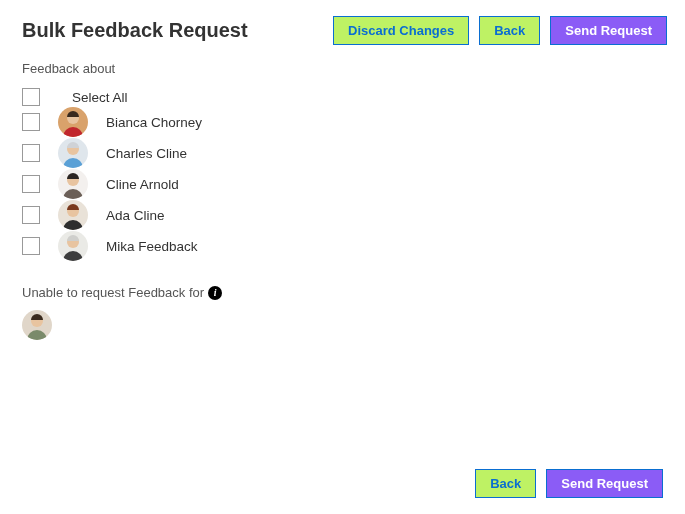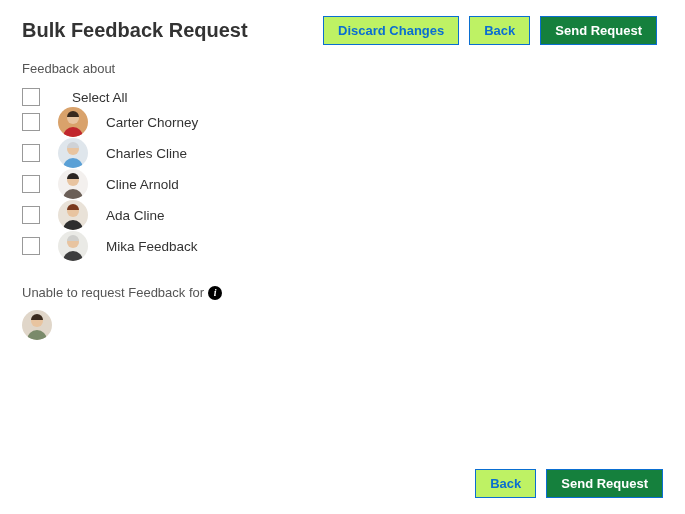--- a/index.html
+++ b/index.html
@@ -8,21 +8,21 @@
       background: #fff;
       width: 685px;
       height: 514px;
       position: relative;
       color: #333;
     }
     .header {
       display: flex;
       justify-content: space-between;
       align-items: center;
-      padding: 16px 28px 8px 22px;
+      padding: 16px 18px 8px 22px;
     }
     .page-title {
       font-size: 20px;
       font-weight: 600;
       color: #333;
     }
     .btn-group {
       display: flex;
       gap: 10px;
     }
@@ -30,21 +30,21 @@
       font-size: 13px;
       font-weight: 600;
       padding: 6px 14px;
       border: 1px solid #0a6ed1;
       cursor: pointer;
       background: #bef264;
       color: #0a6ed1;
       font-family: inherit;
     }
     .btn-primary {
-      background: #15803d;
+      background: #8b5cf6;
       color: #fff;
     }
     .section {
       padding: 8px 30px 0 22px;
     }
     .section-label {
       font-size: 13px;
       color: #555;
       margin-bottom: 12px;
     }
@@ -141,21 +141,21 @@
 
     <div class="row">
       <div class="chk"></div>
       <div class="avatar" style="background: rgb(217, 162, 107);">
           <svg viewBox="0 0 30 30">
             <circle cx="15" cy="11" r="6" fill="#e8c4a0"></circle>
             <path d="M15 4 a6 6 0 0 1 6 6 h-12 a6 6 0 0 1 6 -6" fill="#3a2a1e"></path>
             <path d="M5 30 a10 10 0 0 1 20 0 z" fill="#c1272d"></path>
           </svg>
         </div>
-      <span class="name">Carter Chorney</span>
+      <span class="name">Bianca Chorney</span>
     </div>
 
     <div class="row">
       <div class="chk"></div>
       <div class="avatar" style="background: rgb(223, 230, 236);">
           <svg viewBox="0 0 30 30">
             <circle cx="15" cy="11" r="6" fill="#e8c4a0"></circle>
             <path d="M15 4 a6 6 0 0 1 6 6 h-12 a6 6 0 0 1 6 -6" fill="#cfd2d6"></path>
             <path d="M5 30 a10 10 0 0 1 20 0 z" fill="#5aa0d6"></path>
           </svg>

